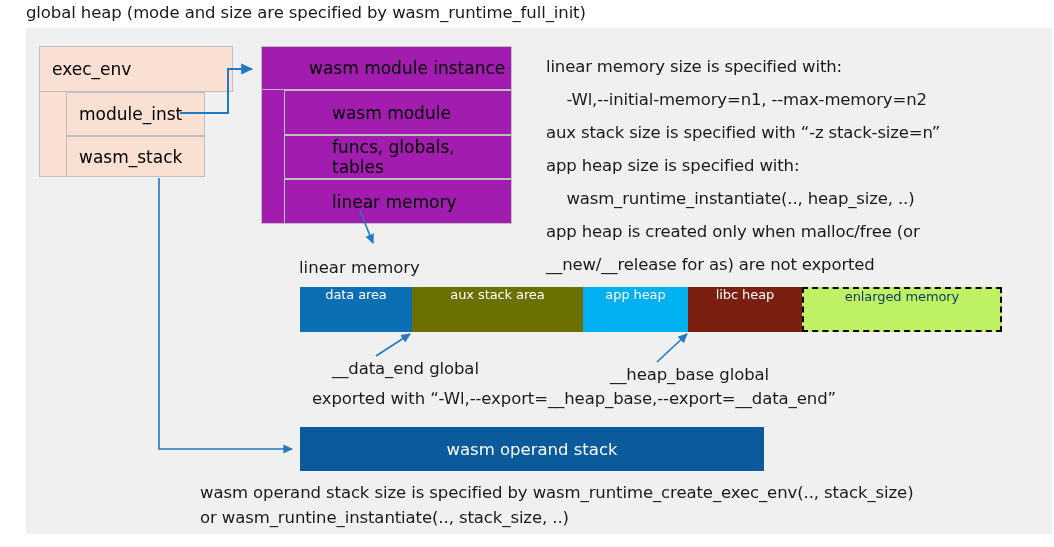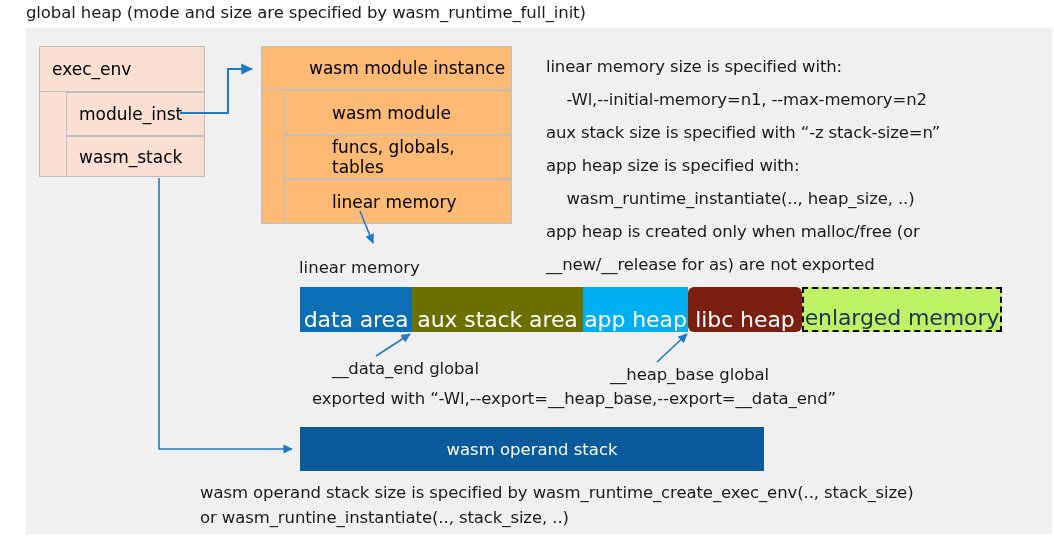--- a/index.html
+++ b/index.html
@@ -58,21 +58,21 @@
     box-sizing: border-box;
     border: 1px solid #bfbfbf;
     display: flex;
     align-items: center;
     font-size: 17px;
     color: #000;
   }
   .pad-l { padding-left: 12px; }
 
   .pink      { background: #fadfd3; }
-  .cream     { background: #fdba74; padding-left: 47px; }
+  .cream     { background: #a21caf; padding-left: 47px; }
 
   
   .desc {
     position: absolute;
     left: 534px;
     top: 50px;
     width: 500px;
     font-size: 16.5px;
     line-height: 33px;
     color: #1a1a1a;
@@ -92,24 +92,24 @@
     position: absolute;
     left: 288px;
     top: 287px;
     height: 45px;
   }
   .seg {
     position: absolute;
     top: 0;
     height: 45px;
     display: flex;
-    align-items: flex-end;
+    align-items: flex-start;
     justify-content: center;
     color: #ffffff;
-    font-size: 22px;
+    font-size: 13px;
     box-sizing: border-box;
     letter-spacing: -0.1px;
   }
   .seg.dashed {
     background: #bef264;
     border: 2.5px dashed #000000;
     color: #16355c;
   }
 
   
@@ -155,21 +155,21 @@
 <body>
 
 <div id="root">
 
   <div class="title">global heap (mode and size are specified by wasm_runtime_full_init)</div>
 
   <div class="panel"></div>
 
   <div class="struct-box pink" style="left:27px; top:46px; width:166px; height:131px;">
   </div>
-  <div class="struct-hdr pink pad-l" style="left:27px; top:46px; width:166px; height:46px;">
+  <div class="struct-hdr pink pad-l" style="left:27px; top:46px; width:194px; height:46px;">
     <span>exec_env</span>
   </div>
   <div class="struct-row pink pad-l" style="left:54px; top:92px; width:139px; height:44px;">
     <span>module_inst</span>
   </div>
   <div class="struct-row pink pad-l" style="left:54px; top:136px; width:139px; height:41px;">
     <span>wasm_stack</span>
   </div>
 
   <div class="struct-box cream" style="left:249px; top:46px; width:251px; height:178px;">
@@ -200,21 +200,21 @@
   <div class="membar" style="width:702px;">
     <div class="seg" style="left:0px; width:112px; background:#0c6eb5;">
       <span>data area</span>
     </div>
     <div class="seg" style="left:112px; width:171px; background:#6b7000;">
       <span>aux stack area</span>
     </div>
     <div class="seg" style="left:283px; width:105px; background:#00b0f0;">
       <span>app heap</span>
     </div>
-    <div class="seg" style="left:388px; width:114px; background:#7b2011;border-radius:6px;">
+    <div class="seg" style="left:388px; width:114px; background:#7b2011;">
       <span>libc heap</span>
     </div>
     <div class="seg dashed" style="left:502px; width:200px;">
       <span>enlarged memory</span>
     </div>
   </div>
 
   <div class="ann" style="left:320px; top:359px;">__data_end global</div>
   <div class="ann" style="left:300px; top:389px;">exported with “-Wl,--export=__heap_base,--export=__data_end”</div>
   <div class="ann" style="left:598px; top:365px;">__heap_base global</div>

